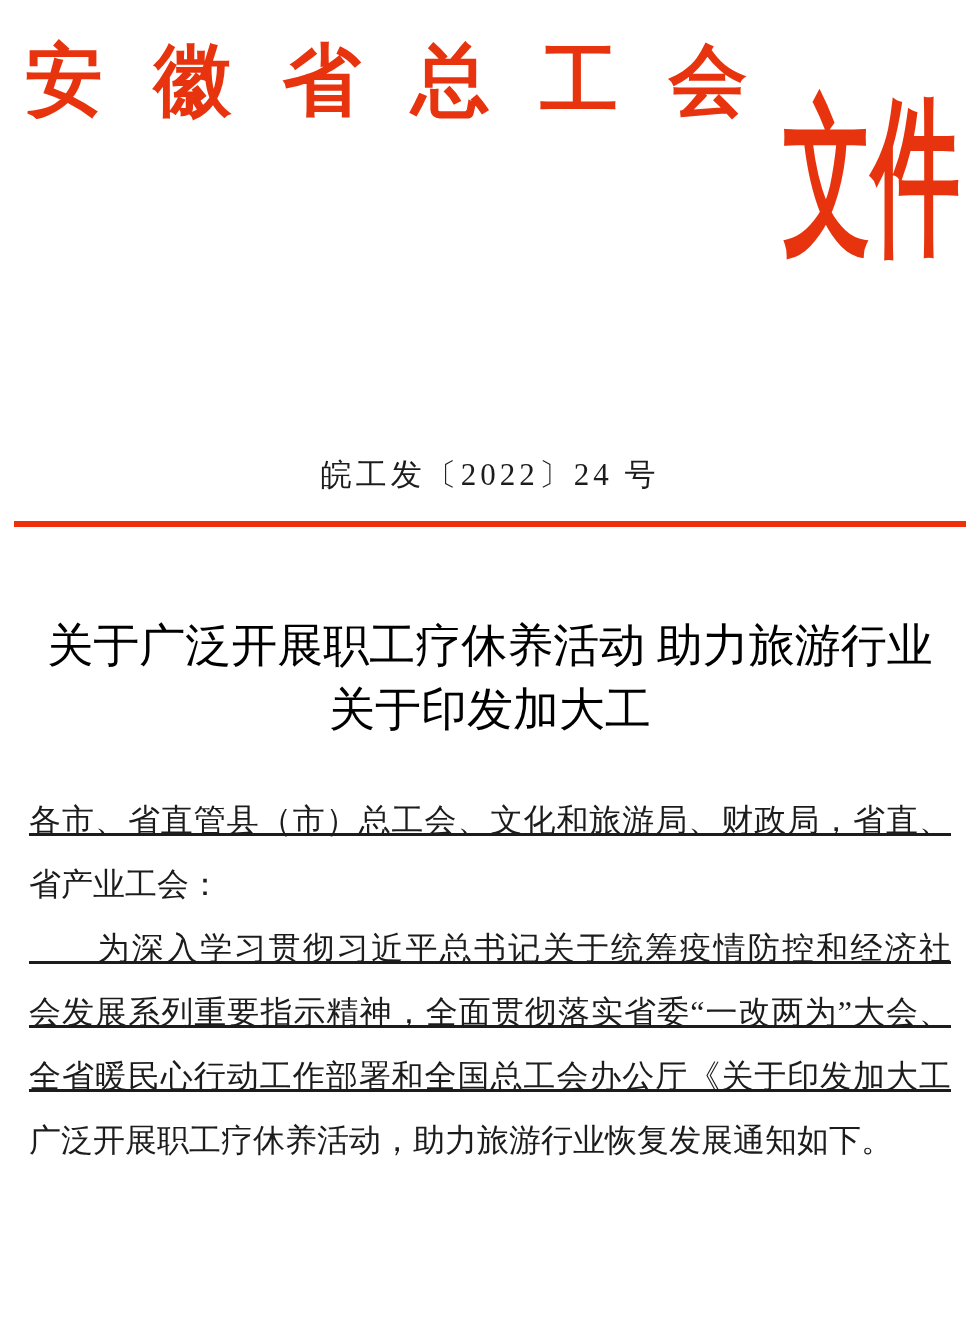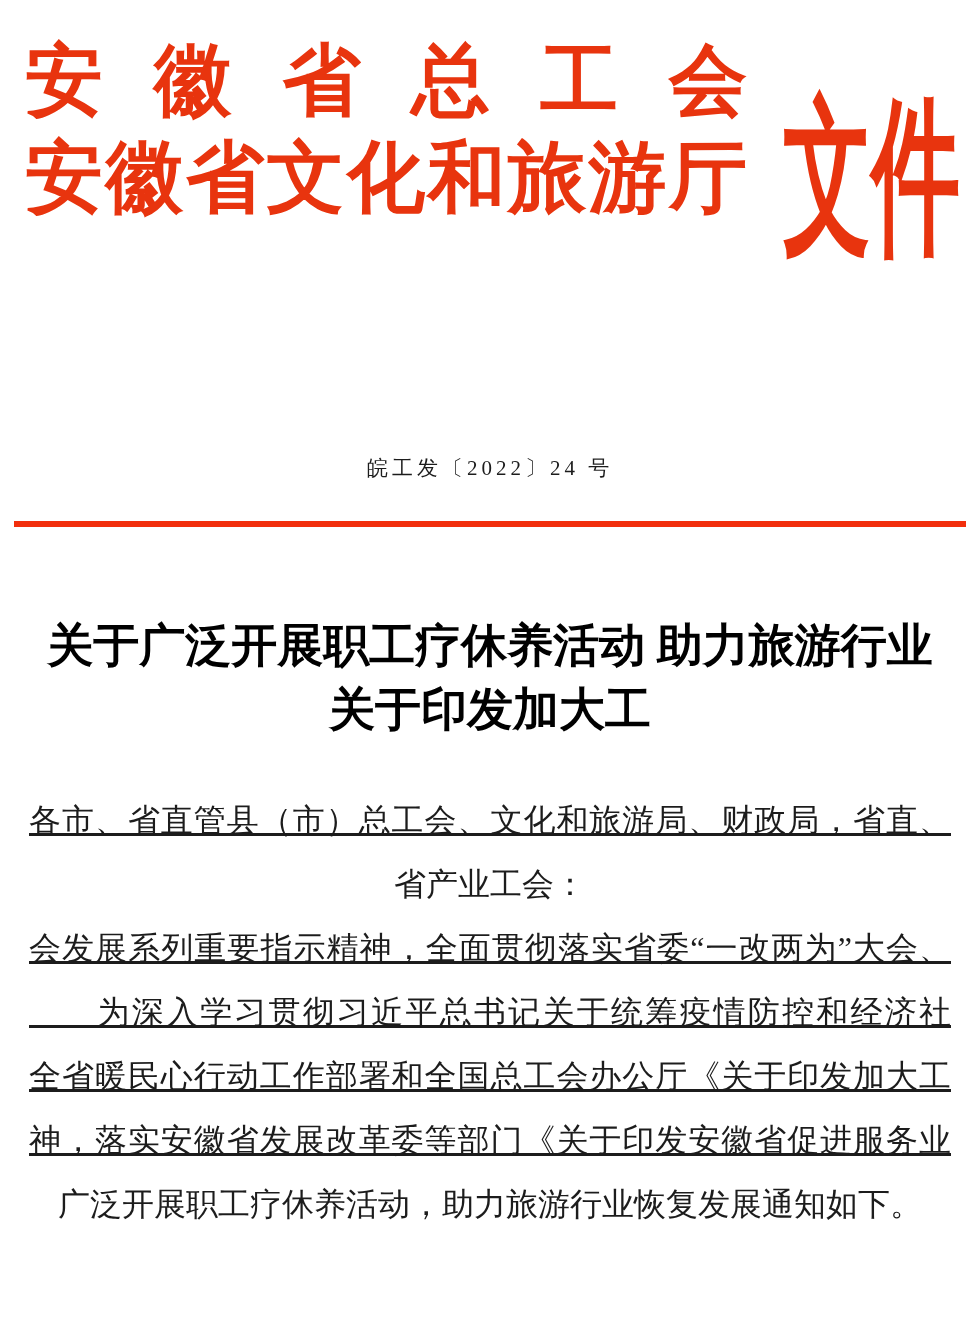--- a/index.html
+++ b/index.html
@@ -52,21 +52,21 @@
     font-family: "Liberation Serif", "DejaVu Serif", serif;
   }
 
   
   .doc-number {
     position: absolute;
     top: 438px;
     left: 0;
     width: 100%;
     text-align: center;
-    font-size: 21px;
+    font-size: 31px;
     letter-spacing: 4px;
     color: var(--ink);
   }
 
   
   .red-rule {
     position: absolute;
     top: 505px;
     left: 14px;
     width: 952px;
@@ -75,71 +75,68 @@
   }
 
   
   .title {
     position: absolute;
     top: 598px;
     left: 0;
     width: 100%;
     text-align: center;
     color: #000;
-    font-weight: bold;
+    font-weight: normal;
     font-size: 46px;
     line-height: 64px;
     font-family: "Liberation Serif", "DejaVu Serif", serif;
   }
 
   
   .body-text {
     position: absolute;
     top: 772px;
     left: 29px;
     width: 922px;
     color: var(--ink);
     font-size: 32px;
     line-height: 64px;
   }
   .body-line {
     white-space: nowrap;
     overflow: visible;
-    text-align: center;
   }
   .body-line.fit {
     text-align: justify;
     text-align-last: justify;
     text-decoration: underline;
   }
 </style>
 </head>
 <body>
 
 <div class="page">
 
   <div class="masthead">
     <div class="org-line">安徽省总工会</div>
-    <div class="org-line">安徽省文化和旅游厅</div>
   </div>
 
   <div class="doc-mark">文件</div>
 
   <div class="doc-number">皖工发〔2022〕24 号</div>
 
   <div class="red-rule"></div>
 
   <div class="title">
     <div>关于广泛开展职工疗休养活动 助力旅游行业</div>
     <div>关于印发加大工</div>
   </div>
 
   <div class="body-text">
     <div class="body-line fit">各市、省直管县（市）总工会、文化和旅游局、财政局，省直、</div>
     <div class="body-line">省产业工会：</div>
+    <div class="body-line fit">　　为深入学习贯彻习近平总书记关于统筹疫情防控和经济社</div>
     <div class="body-line fit">会发展系列重要指示精神，全面贯彻落实省委“一改两为”大会、</div>
-    <div class="body-line fit">　　为深入学习贯彻习近平总书记关于统筹疫情防控和经济社</div>
     <div class="body-line fit">全省暖民心行动工作部署和全国总工会办公厅《关于印发加大工</div>
-    <div class="body-line fit">神，落实安徽省发展改革委等部门《关于印发安徽省促进服务业</div>
     <div class="body-line">广泛开展职工疗休养活动，助力旅游行业恢复发展通知如下。</div>
   </div>
 
 </div>
 
 </body></html>

